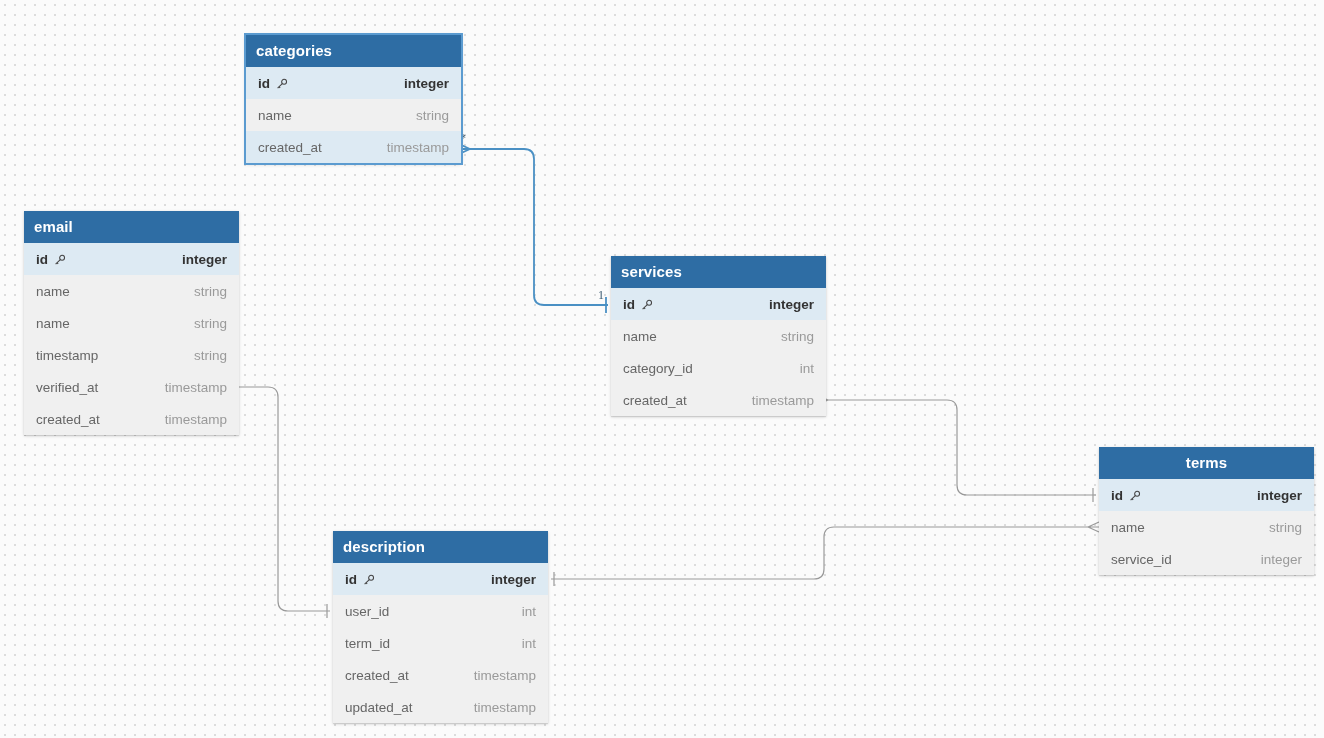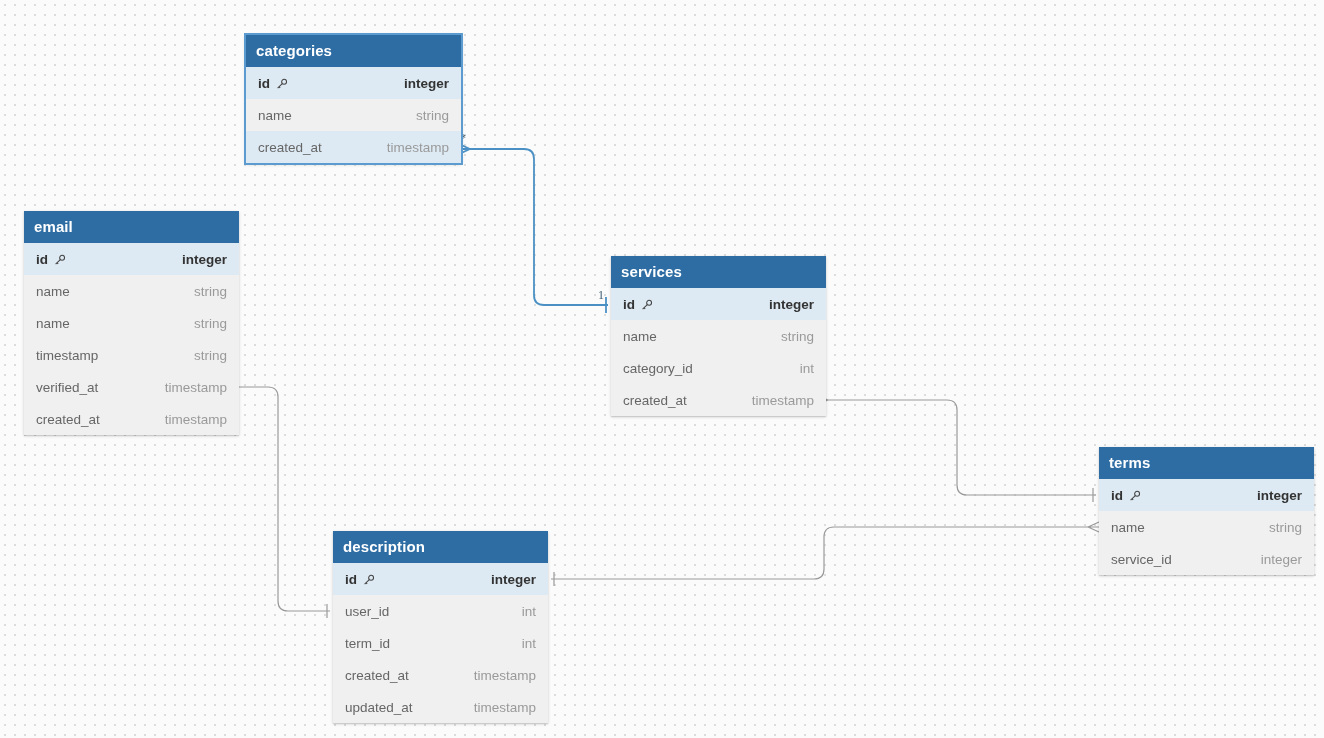--- a/index.html
+++ b/index.html
@@ -203,21 +203,21 @@
     <div class="row">
       <span class="col-name">category_id</span>
       <span class="col-type">int</span>
     </div>
     <div class="row">
       <span class="col-name">created_at</span>
       <span class="col-type">timestamp</span>
     </div>
   </div>
 
-  <div class="tbl" style="left:1099px; top:447px;">
+  <div class="tbl" style="left:1099px; top:447px;text-align:center;">
     <div class="tbl-head">terms</div>
     <div class="row pk">
       <span class="col-name">
         <span>id</span>
         <span class="key-icon">
           <svg viewBox="0 0 16 16" width="13" height="13">
             <g fill="none" stroke="#444" stroke-width="1.3">
               <circle cx="11.2" cy="4.6" r="3.0"></circle>
               <path d="M9.0 6.8 L3.2 12.6"></path>
               <path d="M5.0 10.8 L6.4 12.2"></path>

